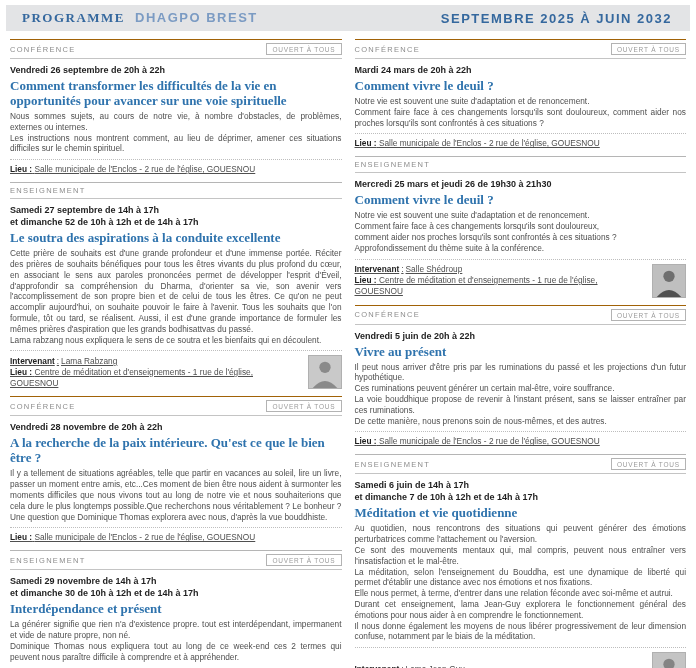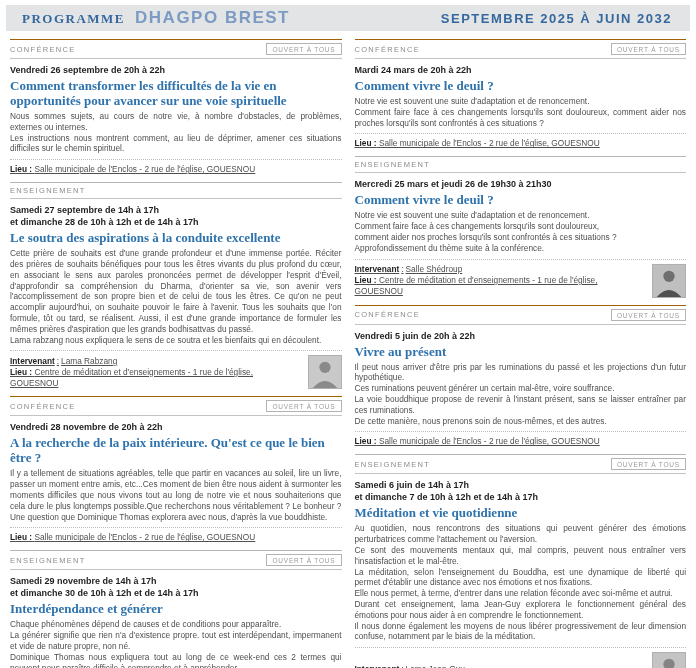--- a/index.html
+++ b/index.html
@@ -19,21 +19,21 @@
     display: flex;
     align-items: center;
     justify-content: space-between;
     padding: 0 18px 0 16px;
   }
   .banner .left { display: flex; align-items: baseline; gap: 10px; }
   .banner .title {
     font-size: 13px; font-weight: bold; letter-spacing: 1.5px; color: #35689e;
   }
   .banner .subtitle {
-    font-size: 17px; font-weight: bold; letter-spacing: 1.5px; color: #7b9bc3;
+    font-size: 13px; font-weight: bold; letter-spacing: 1.5px; color: #7b9bc3;
   }
   .banner .period {
     font-size: 13px; font-weight: bold; letter-spacing: 1.5px; color: #35689e;
   }
 
   
   .columns { display: flex; gap: 13px; padding: 0 10px; align-items: flex-start; }
   .col { flex: 1; min-width: 0; }
 
   
@@ -120,21 +120,21 @@
         </div>
       </div>
     </section>
 
     <section class="card enseignement">
       <div class="card-head">
         <span class="card-type">ENSEIGNEMENT</span>
       </div>
       <div class="dates">
           <div class="date-line">Samedi 27 septembre de 14h à 17h</div>
-          <div class="date-line">et dimanche 28 de 10h à 12h et de 14h à 17h</div>
+          <div class="date-line">et dimanche 52 de 10h à 12h et de 14h à 17h</div>
         </div>
       <h2 class="title">Le soutra des aspirations à la conduite excellente</h2>
       <div class="desc">
           <div class="para">Cette prière de souhaits est d'une grande profondeur et d'une immense portée. Réciter des prières de souhaits bénéfiques pour tous les êtres vivants du plus profond du cœur, en associant le sens aux paroles prononcées permet de développer l'esprit d'Éveil, d'approfondir sa compréhension du Dharma, d'orienter sa vie, son avenir vers l'accomplissement de son propre bien et de celui de tous les êtres. Ce qu'on ne peut accomplir aujourd'hui, on souhaite pouvoir le faire à l'avenir. Tous les souhaits que l'on formule, tôt ou tard, se réalisent. Aussi, il est d'une grande importance de formuler les mêmes prières d'aspiration que les grands bodhisattvas du passé.</div>
           <div class="para">Lama rabzang nous expliquera le sens de ce soutra et les bienfaits qui en découlent.</div>
         </div>
       <div class="meta">
         <div class="meta-text">
           <div class="meta-row"><span class="meta-label">Intervenant</span><span class="meta-sep">:</span><span class="meta-value">Lama Rabzang</span></div>
           <div class="meta-row"><span class="meta-label">Lieu :</span> <span class="meta-value">Centre de méditation et d'enseignements - 1 rue de l'église, GOUESNOU</span></div>
@@ -170,23 +170,22 @@
 
     <section class="card enseignement">
       <div class="card-head">
         <span class="card-type">ENSEIGNEMENT</span>
         <span class="badge">OUVERT À TOUS</span>
       </div>
       <div class="dates">
           <div class="date-line">Samedi 29 novembre de 14h à 17h</div>
           <div class="date-line">et dimanche 30 de 10h à 12h et de 14h à 17h</div>
         </div>
-      <h2 class="title">Interdépendance et générer</h2>
-      <div class="desc">
-          <div class="para">Chaque phénomènes dépend de causes et de conditions pour apparaître.</div>
+      <h2 class="title">Interdépendance et présent</h2>
+      <div class="desc">
           <div class="para">La générer signifie que rien n'a d'existence propre. tout est interdépendant, impermanent et vide de nature propre, non né.</div>
           <div class="para">Dominique Thomas nous expliquera tout au long de ce week-end ces 2 termes qui peuvent nous paraître difficile à comprendre et à appréhender.</div>
         </div>
 
     </section>
 
   </div>
 
   <div class="col">
 

